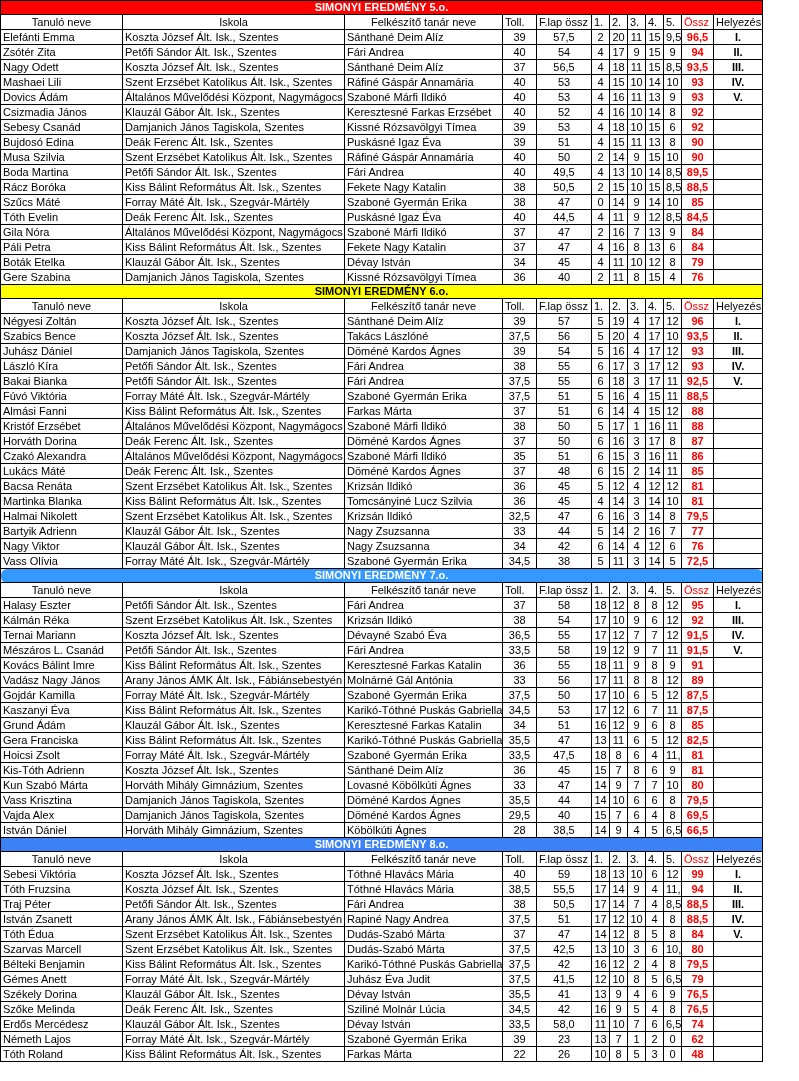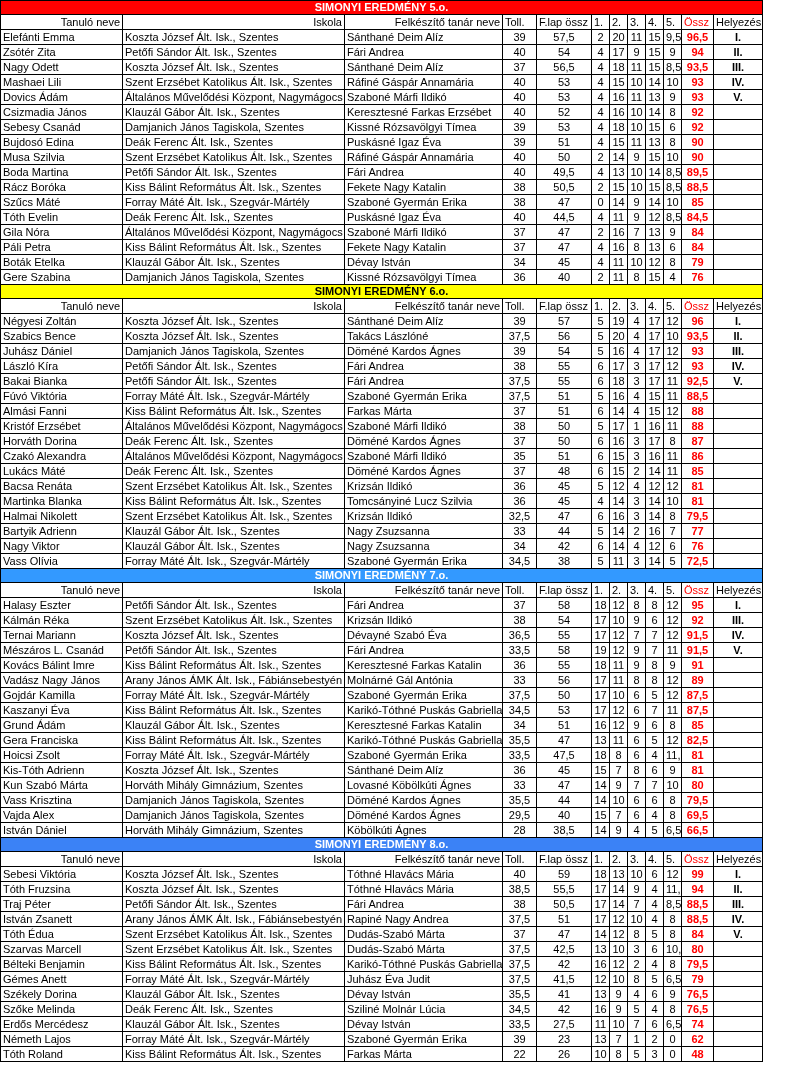--- a/index.html
+++ b/index.html
@@ -2,21 +2,21 @@
 <html><head>
 <meta charset="utf-8">
 <style>
   html,body{margin:0;padding:0;background:#ffffff;}
   body{font-family:"Liberation Sans", sans-serif;font-size:11px;color:#000;}
   #page{width:799px;}
   table{border-collapse:collapse;width:681px;table-layout:fixed;}
   td,th{border:1px solid #000;padding:0 2px;height:14px;line-height:13px;font-size:11px;overflow:hidden;white-space:nowrap;}
   .sec-head td{font-weight:bold;text-align:center;color:#ffffff;height:13px;}
   .colhead td{background:#ffffff;font-weight:normal;text-align:left;}
-  .colhead td.l{text-align:right;margin-left:48px;}
+  .colhead td.l{text-align:center;margin-left:48px;}
   .ossz{color:#ff0000;font-weight:bold;text-align:center;}
   .num{text-align:center;}
   .nev{text-align:left;}
   .hely{text-align:center;font-weight:bold;}
   
   col.c0{width:122px}
   col.c1{width:222px}
   col.c2{width:158px}
   col.c3{width:34px}
   col.c4{width:55px}
@@ -552,21 +552,21 @@
           <td class="num">38</td>
           <td class="num">5</td>
           <td class="num">11</td>
           <td class="num">3</td>
           <td class="num">14</td>
           <td class="num">5</td>
           <td class="ossz">72,5</td>
           <td class="hely"></td>
         </tr>
         <tr class="sec-head">
-          <td colspan="12" style="background: rgb(51, 153, 255);">SIMONYI EREDMÉNY 7.o.</td>
+          <td colspan="12" style="background: rgb(51, 153, 255); border-radius: 6px;">SIMONYI EREDMÉNY 7.o.</td>
         </tr>
         <tr class="colhead">
           <td class="l">Tanuló neve</td>
           <td class="l">Iskola</td>
           <td class="l">Felkészítő tanár neve</td>
           <td>Toll.</td>
           <td>F.lap össz</td>
           <td>1.</td>
           <td>2.</td>
           <td>3.</td>
@@ -954,21 +954,21 @@
           <td class="num">4</td>
           <td class="num">8</td>
           <td class="ossz">76,5</td>
           <td class="hely"></td>
         </tr>
         <tr>
           <td class="nev">Erdős Mercédesz</td>
           <td class="nev">Klauzál Gábor Ált. Isk., Szentes</td>
           <td class="nev">Dévay István</td>
           <td class="num">33,5</td>
-          <td class="num">27,5</td>
+          <td class="num">58,0</td>
           <td class="num">11</td>
           <td class="num">10</td>
           <td class="num">7</td>
           <td class="num">6</td>
           <td class="num">6,5</td>
           <td class="ossz">74</td>
           <td class="hely"></td>
         </tr>
         <tr>
           <td class="nev">Németh Lajos</td>

